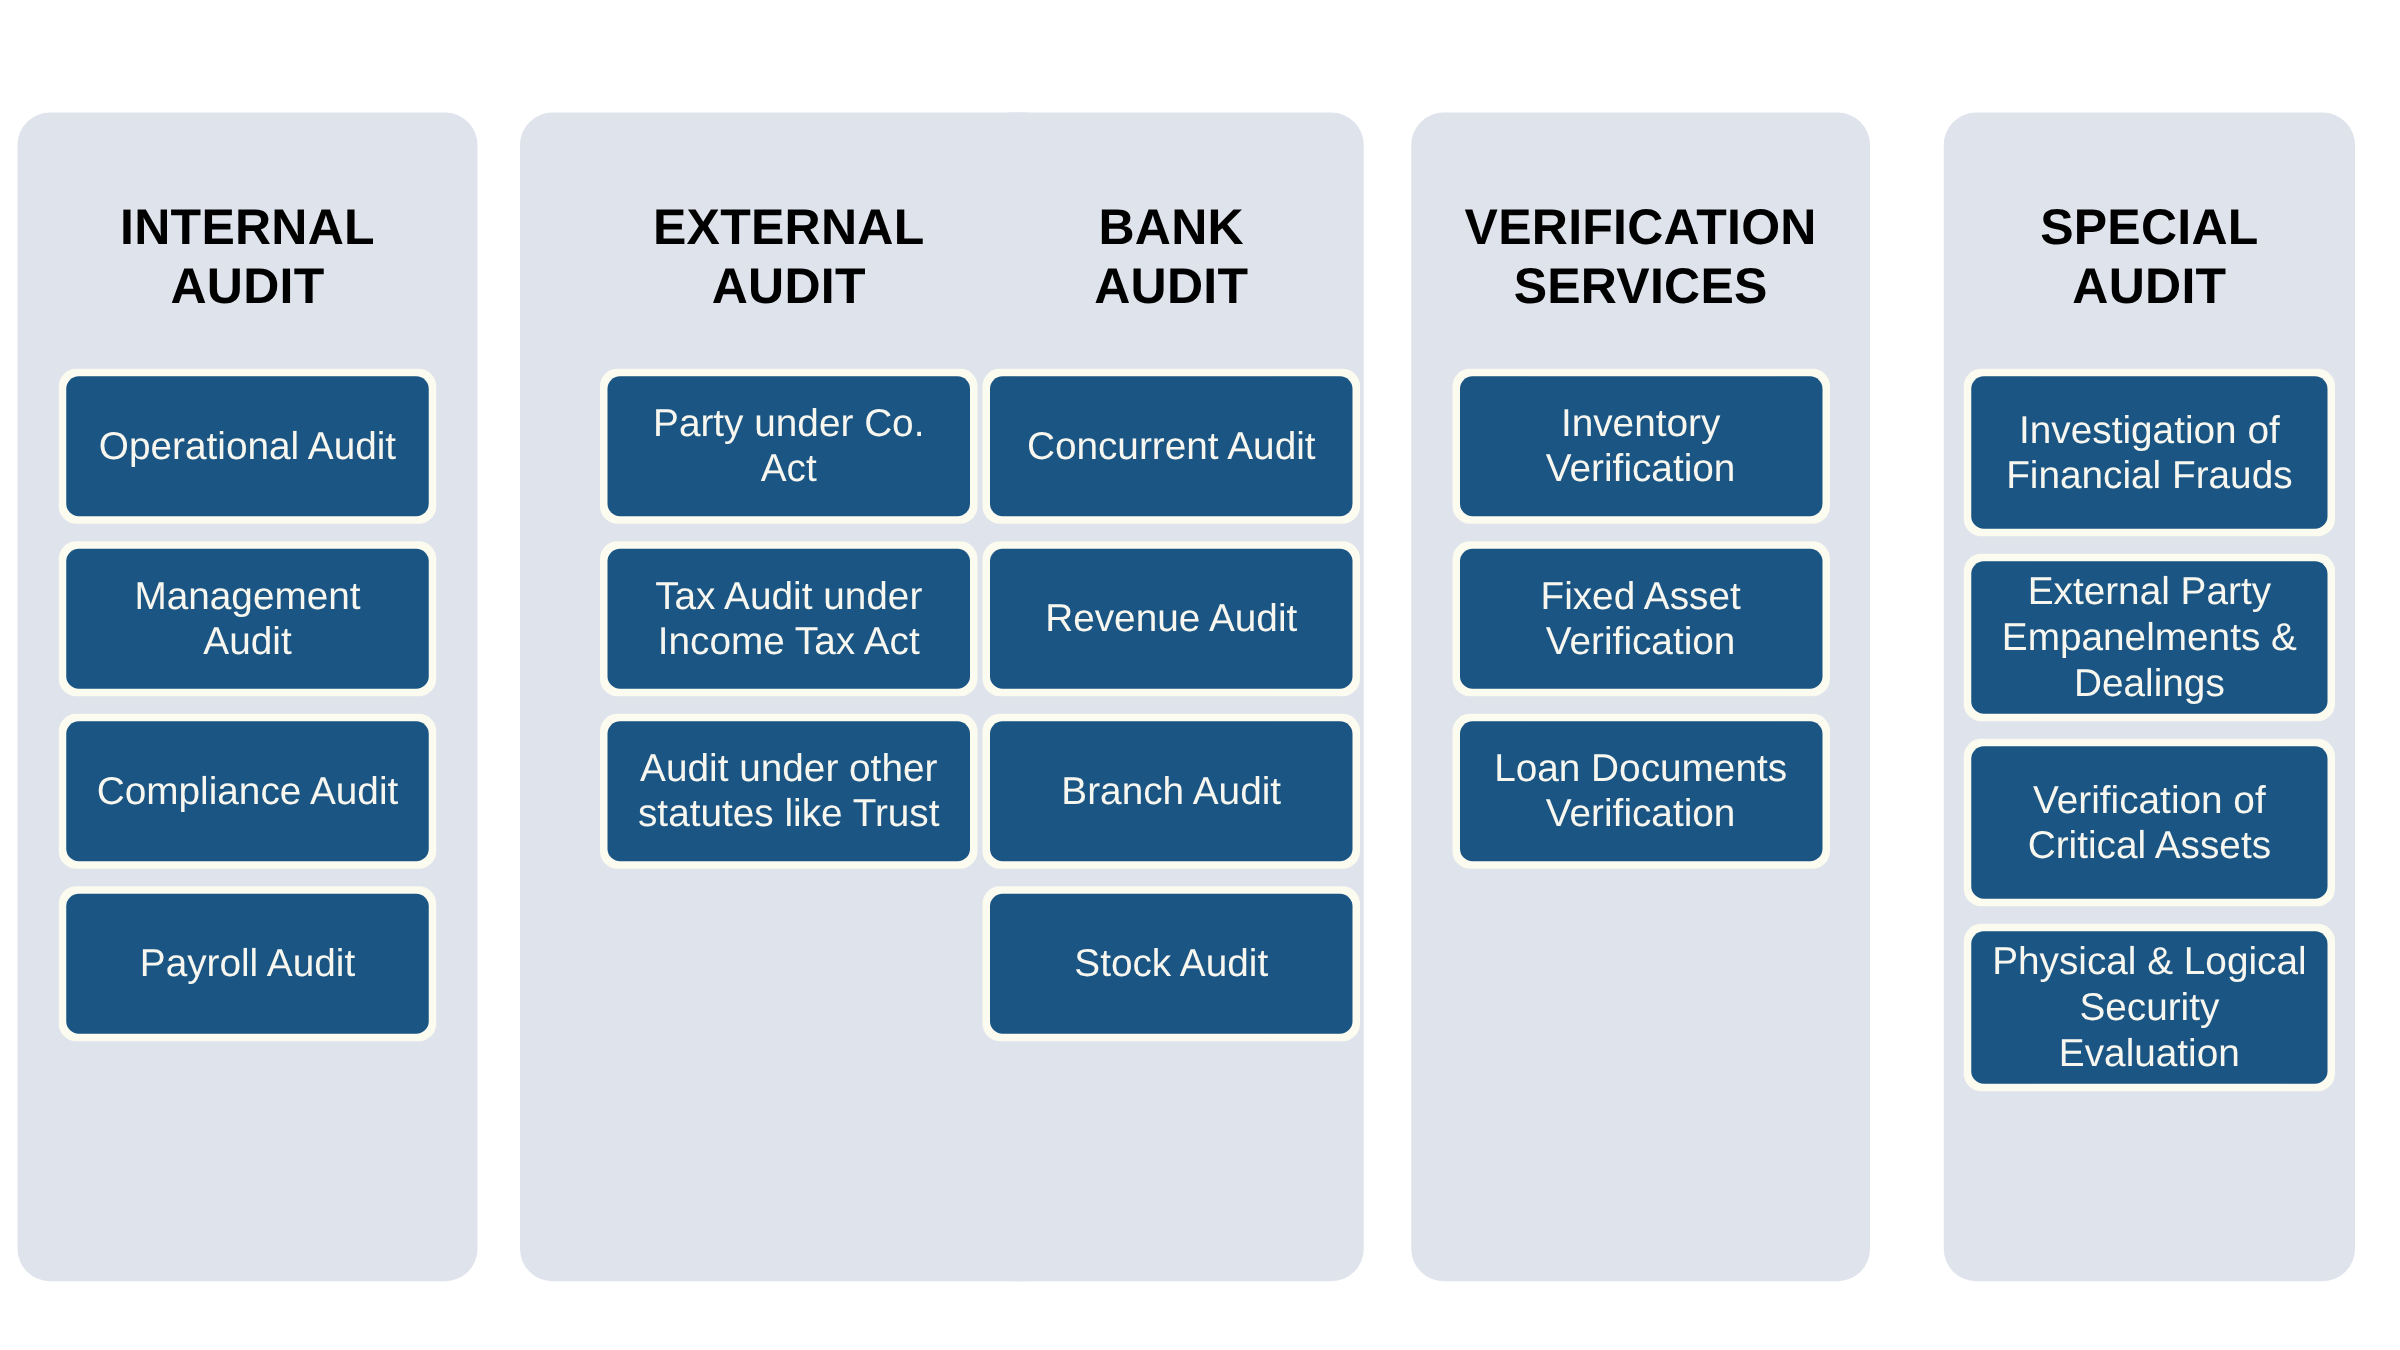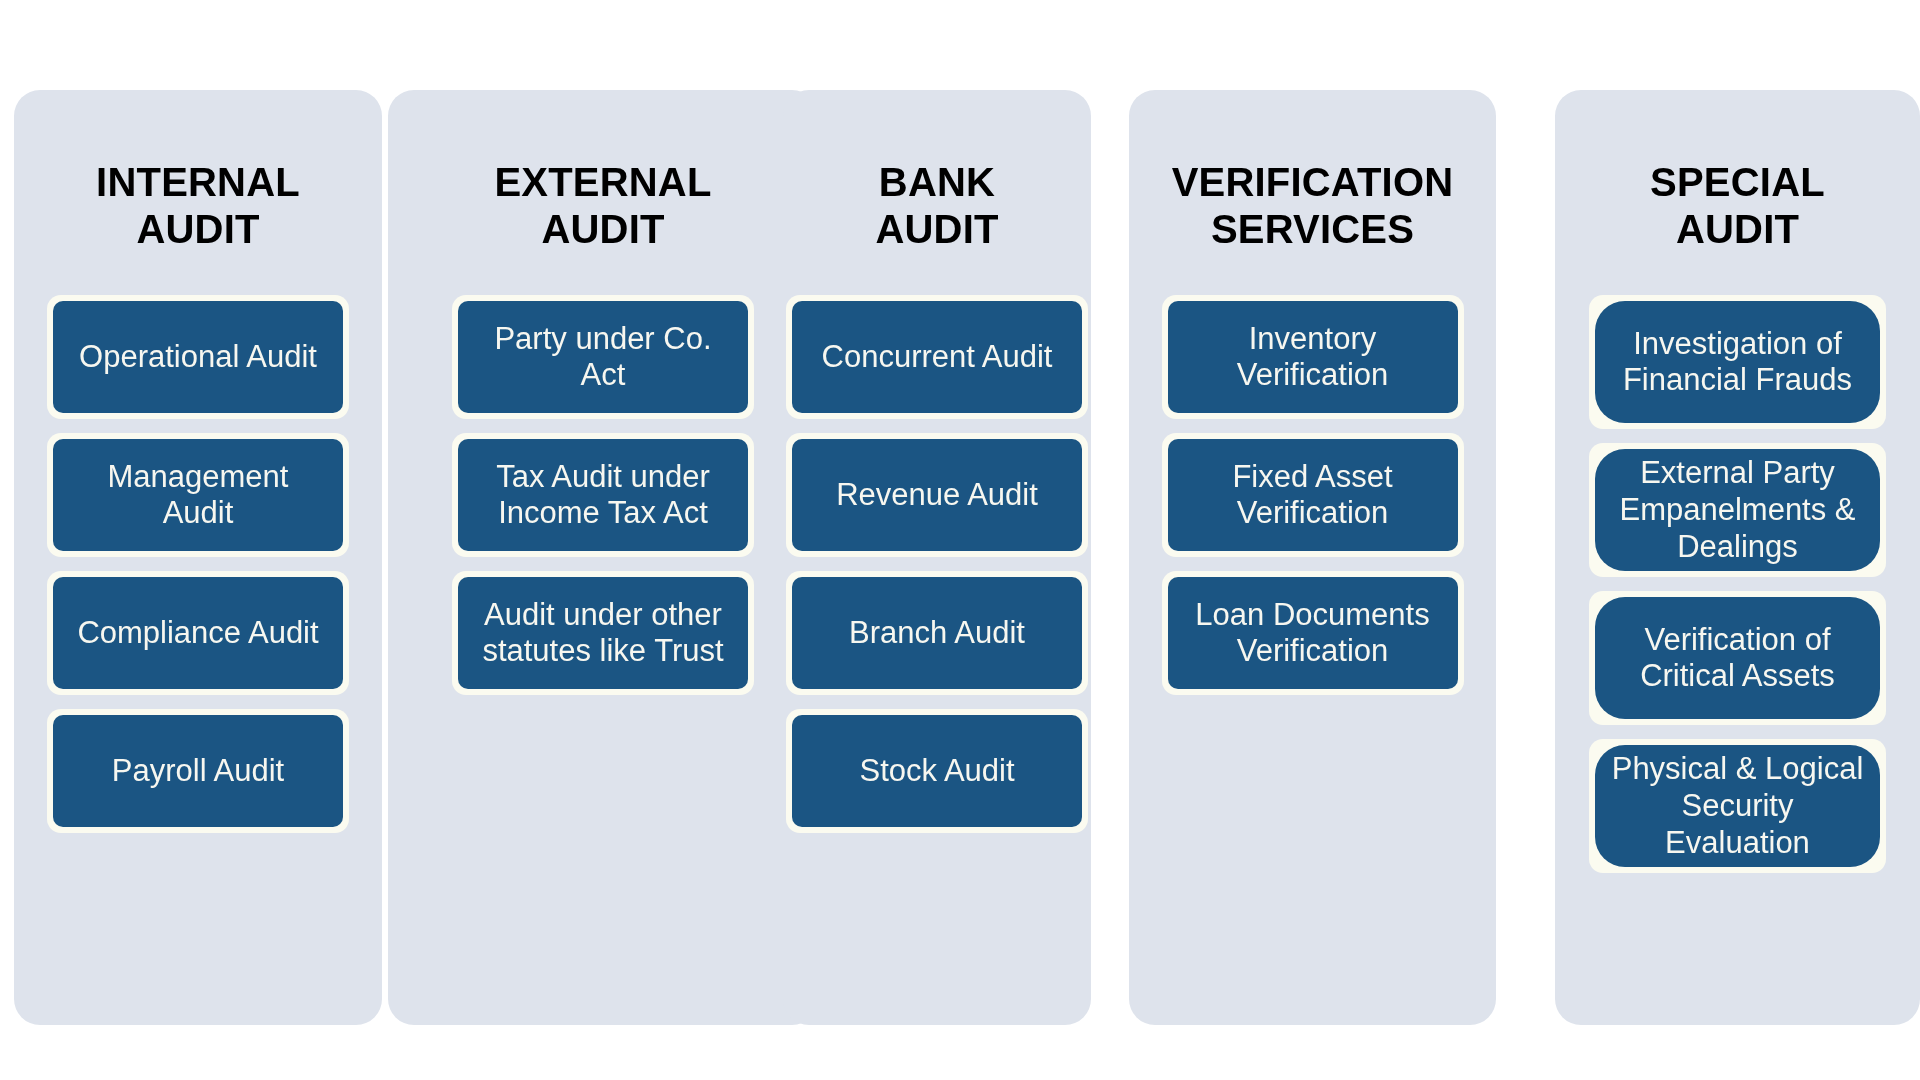--- a/index.html
+++ b/index.html
@@ -72,24 +72,24 @@
     text-align: center;
     width: 100%;
     box-sizing: border-box;
     line-height: 1.19;
     white-space: pre-line;
     padding: 4px 2px;
   }
 
   
   #col-0 { left: 14px;   width: 368px; }
-  #col-1 { left: 388px;  width: 430px; }
+  #col-1 { left: 416px;  width: 430px; }
   #col-2 { left: 783px;  width: 308px; }
   #col-3 { left: 1129px; width: 367px; }
-  #col-4 { left: 1555px; width: 365px; }
+  #col-4 { left: 1555px; width: 329px; }
 
   #col-0 .col-title,
   #col-1 .col-title,
   #col-2 .col-title { font-size: 40px; margin-top: 69px; }
   #col-3 .col-title { font-size: 40px; margin-top: 69px; }
   #col-4 .col-title { font-size: 40px; margin-top: 69px; }
 
   #col-0 .items,
   #col-1 .items,
   #col-2 .items,
@@ -107,21 +107,21 @@
   #col-0 .item-inner,
   #col-1 .item-inner,
   #col-2 .item-inner,
   #col-3 .item-inner { font-size: 31px; }
 
   #col-4 .item {
     width: 297px;
     height: 134px;
     margin-bottom: 14px;
   }
-  #col-4 .item-inner { font-size: 31px; border-radius: 30px; }
+  #col-4 .item-inner { font-size: 31px; }
 </style>
 </head>
 <body>
 
 <div id="diagram">
 
   <div class="column" id="col-0">
     <div class="col-title">INTERNAL
 AUDIT</div>
     <div class="items">

